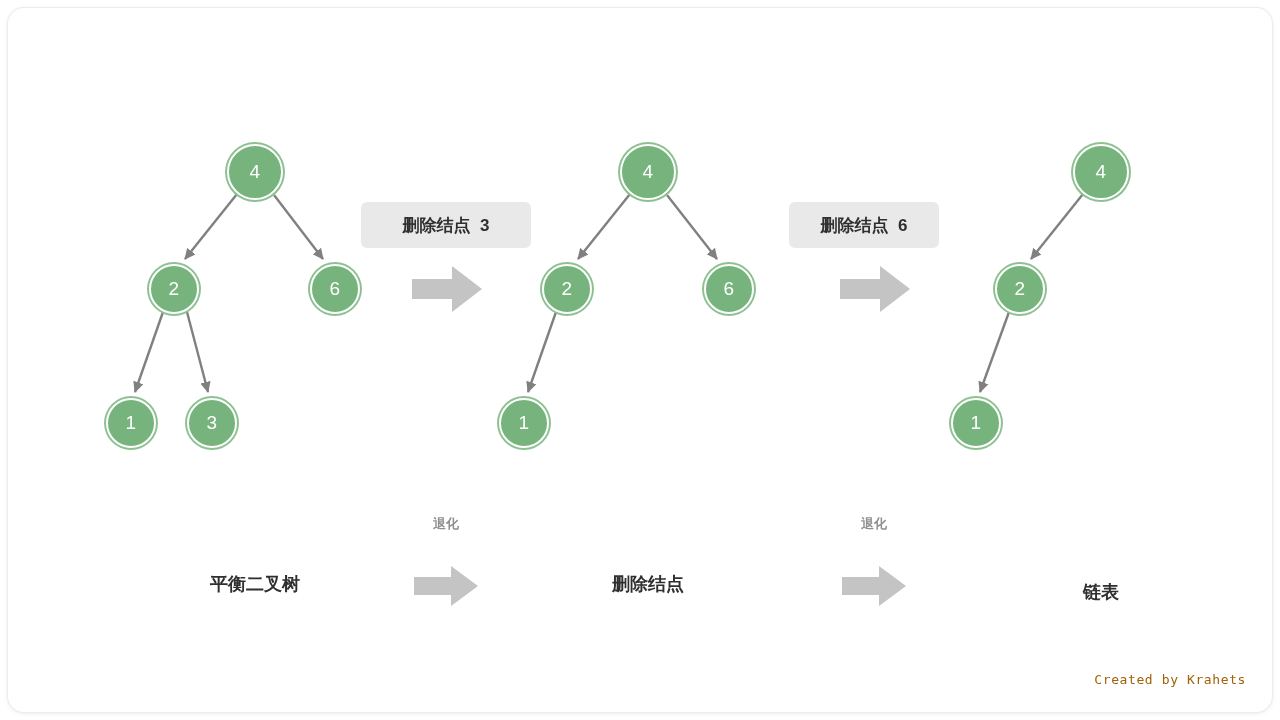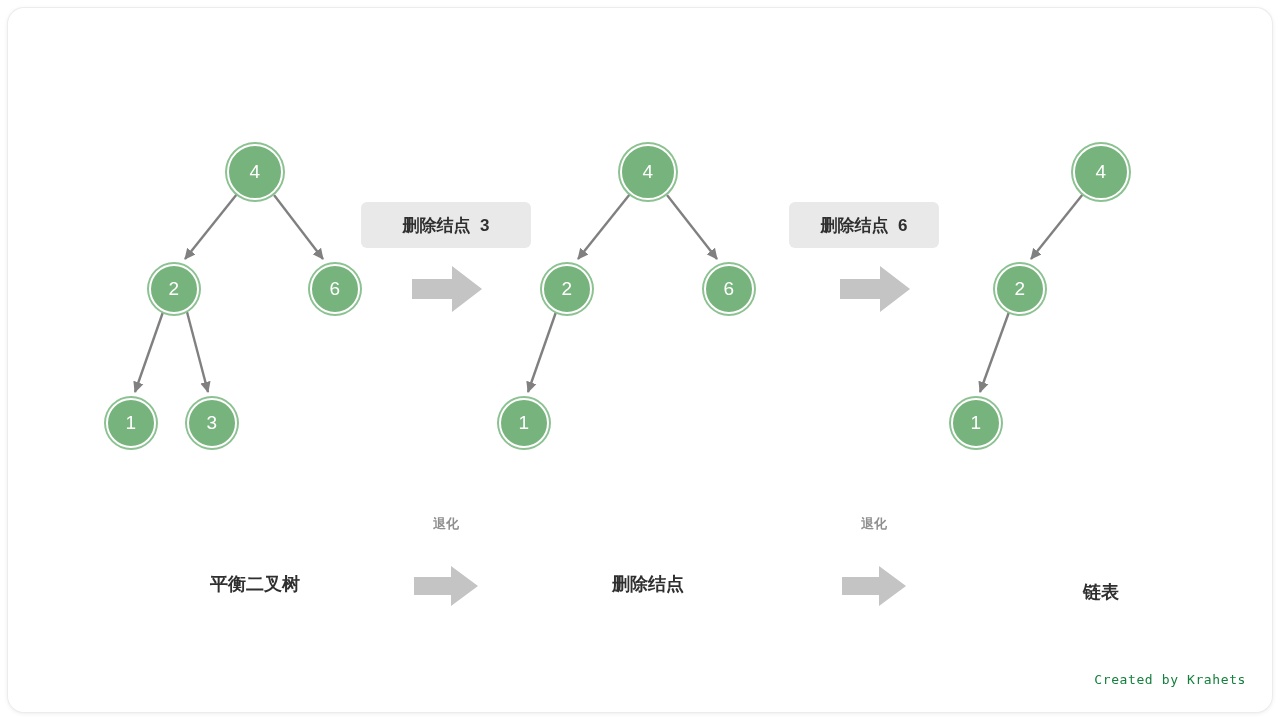--- a/index.html
+++ b/index.html
@@ -93,21 +93,21 @@
     white-space: pre;
     text-align: center;
     transform: translateX(-50%);
   }
 
   
   #watermark {
     position: absolute;
     right: 26px;
     bottom: 25px;
-    color: #15803d;
+    color: #a16207;
     font-family: "DejaVu Sans Mono", "Liberation Mono", monospace;
     font-size: 13px;
     letter-spacing: 0.6px;
     white-space: pre;
   }
 </style>
 </head>
 <body>
 
 <div id="canvas">

